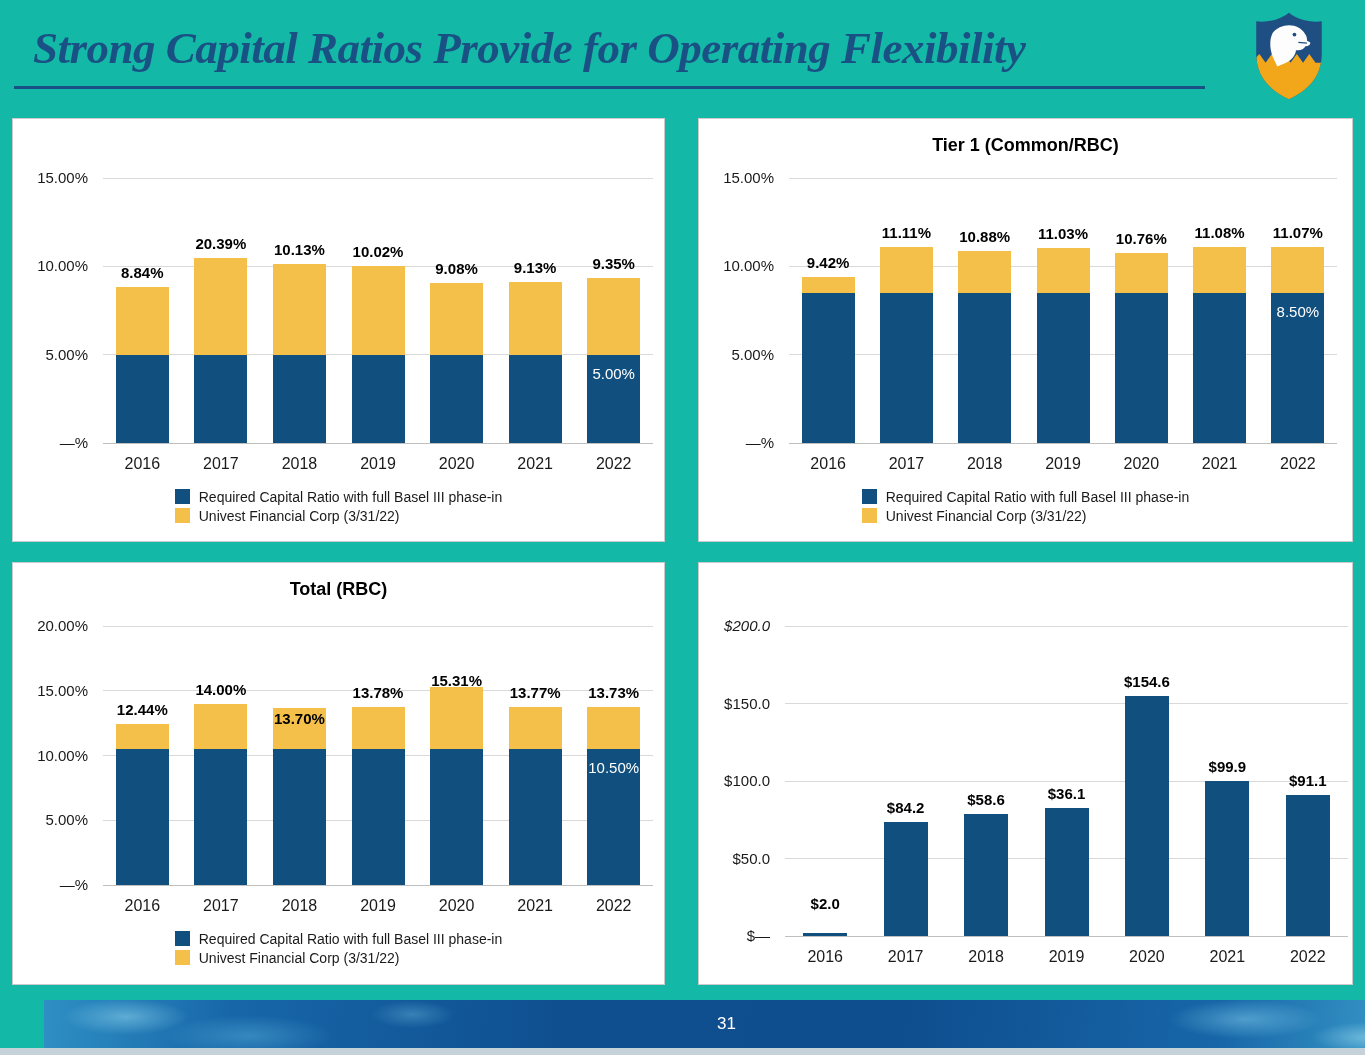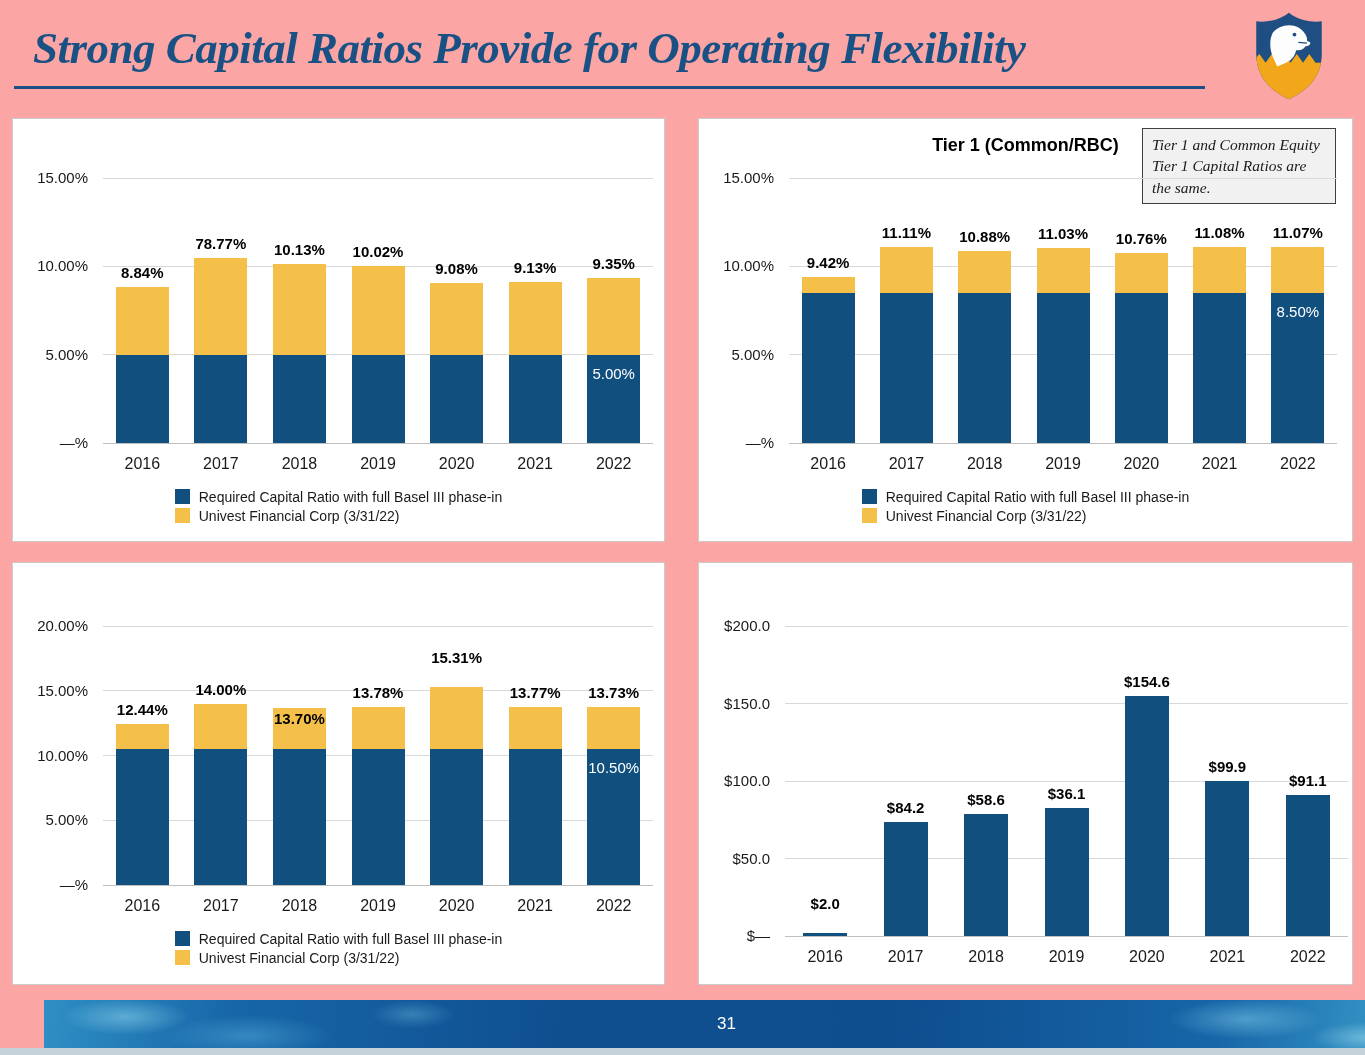--- a/index.html
+++ b/index.html
@@ -1,18 +1,18 @@
 <!DOCTYPE html>
 <html><head>
 <meta charset="utf-8">
 <style>
   * { margin:0; padding:0; box-sizing:border-box; }
   html,body { width:1365px; height:1055px; background:#fff; overflow:hidden;
               font-family:"Liberation Sans", sans-serif; }
-  .slide { position:relative; width:1365px; height:1055px; background:#fca5a5; }
+  .slide { position:relative; width:1365px; height:1055px; background:#14b8a6; }
 
   
   .slide-title { position:absolute; left:33px; top:22px; width:1180px;
     font-family:"Liberation Serif", serif; font-style:italic; font-weight:bold;
     font-size:45px; letter-spacing:-0.5px; color:#1A5184; white-space:nowrap; }
   .title-underline { position:absolute; left:14px; top:86px; width:1191px; height:3px;
     background:#1A5184; }
   .logo { position:absolute; left:1250px; top:10px; width:78px; height:92px; }
 
   
@@ -91,21 +91,21 @@
       <div class="gridline" style="left: 90px; width: 550px; top: 235.167px;"></div>
       <div class="ytick" style="left: 0px; width: 75px; top: 226.667px;">5.00%</div>
       <div class="axisline" style="left: 90px; width: 550px; top: 323.5px;"></div>
       <div class="ytick" style="left: 0px; width: 75px; top: 315px;">—%</div>
       <div class="bar-seg" style="left: 102.786px; width: 53px; top: 235.667px; height: 88.3333px; background: rgb(17, 80, 126);"></div>
       <div class="bar-seg" style="left: 102.786px; width: 53px; top: 167.827px; height: 67.84px; background: rgb(245, 192, 74);"></div>
       <div class="bar-label" style="left: 84.2857px; top: 144.827px;">8.84%</div>
       <div class="xtick" style="left: 90px; width: 78.5714px; top: 335px;">2016</div>
       <div class="bar-seg" style="left: 181.357px; width: 53px; top: 235.667px; height: 88.3333px; background: rgb(17, 80, 126);"></div>
       <div class="bar-seg" style="left: 181.357px; width: 53px; top: 138.853px; height: 96.8133px; background: rgb(245, 192, 74);"></div>
-      <div class="bar-label" style="left: 162.857px; top: 115.853px;">78.77%</div>
+      <div class="bar-label" style="left: 162.857px; top: 115.853px;">20.39%</div>
       <div class="xtick" style="left: 168.571px; width: 78.5714px; top: 335px;">2017</div>
       <div class="bar-seg" style="left: 259.929px; width: 53px; top: 235.667px; height: 88.3333px; background: rgb(17, 80, 126);"></div>
       <div class="bar-seg" style="left: 259.929px; width: 53px; top: 145.037px; height: 90.63px; background: rgb(245, 192, 74);"></div>
       <div class="bar-label" style="left: 241.429px; top: 122.037px;">10.13%</div>
       <div class="xtick" style="left: 247.143px; width: 78.5714px; top: 335px;">2018</div>
       <div class="bar-seg" style="left: 338.5px; width: 53px; top: 235.667px; height: 88.3333px; background: rgb(17, 80, 126);"></div>
       <div class="bar-seg" style="left: 338.5px; width: 53px; top: 146.98px; height: 88.6867px; background: rgb(245, 192, 74);"></div>
       <div class="bar-label" style="left: 320px; top: 123.98px;">10.02%</div>
       <div class="xtick" style="left: 325.714px; width: 78.5714px; top: 335px;">2019</div>
       <div class="bar-seg" style="left: 417.071px; width: 53px; top: 235.667px; height: 88.3333px; background: rgb(17, 80, 126);"></div>
@@ -123,21 +123,20 @@
       <div class="inside-label" style="left: 555.714px; top: 245.667px;">5.00%</div>
       <div class="legend" style="top: 368px;"><div class="legend-inner"><div class="legend-row">
             <div class="legend-swatch" style="background: rgb(17, 80, 126);"></div>
             <div class="legend-label">Required Capital Ratio with full Basel III phase-in</div>
           </div><div class="legend-row">
             <div class="legend-swatch" style="background: rgb(245, 192, 74);"></div>
             <div class="legend-label">Univest Financial Corp (3/31/22)</div>
           </div></div></div>
     </section>
   <section class="panel panel-tr">
-    <div class="note-box">Tier 1 and Common Equity Tier 1 Capital Ratios are the same.</div>
   <div class="chart-title">Tier 1 (Common/RBC)</div>
       <div class="gridline" style="left: 90px; width: 548px; top: 58.5px;"></div>
       <div class="ytick" style="left: 0px; width: 75px; top: 50px;">15.00%</div>
       <div class="gridline" style="left: 90px; width: 548px; top: 146.833px;"></div>
       <div class="ytick" style="left: 0px; width: 75px; top: 138.333px;">10.00%</div>
       <div class="gridline" style="left: 90px; width: 548px; top: 235.167px;"></div>
       <div class="ytick" style="left: 0px; width: 75px; top: 226.667px;">5.00%</div>
       <div class="axisline" style="left: 90px; width: 548px; top: 323.5px;"></div>
       <div class="ytick" style="left: 0px; width: 75px; top: 315px;">—%</div>
       <div class="bar-seg" style="left: 102.643px; width: 53px; top: 173.833px; height: 150.167px; background: rgb(17, 80, 126);"></div>
@@ -171,20 +170,21 @@
       <div class="inside-label" style="left: 553.857px; top: 183.833px;">8.50%</div>
       <div class="legend" style="top: 368px;"><div class="legend-inner"><div class="legend-row">
             <div class="legend-swatch" style="background: rgb(17, 80, 126);"></div>
             <div class="legend-label">Required Capital Ratio with full Basel III phase-in</div>
           </div><div class="legend-row">
             <div class="legend-swatch" style="background: rgb(245, 192, 74);"></div>
             <div class="legend-label">Univest Financial Corp (3/31/22)</div>
           </div></div></div>
     </section>
   <section class="panel panel-bl">
+      <div class="chart-title">Total (RBC)</div>
       <div class="gridline" style="left: 90px; width: 550px; top: 62.5px;"></div>
       <div class="ytick" style="left: 0px; width: 75px; top: 54px;">20.00%</div>
       <div class="gridline" style="left: 90px; width: 550px; top: 127.25px;"></div>
       <div class="ytick" style="left: 0px; width: 75px; top: 118.75px;">15.00%</div>
       <div class="gridline" style="left: 90px; width: 550px; top: 192px;"></div>
       <div class="ytick" style="left: 0px; width: 75px; top: 183.5px;">10.00%</div>
       <div class="gridline" style="left: 90px; width: 550px; top: 256.75px;"></div>
       <div class="ytick" style="left: 0px; width: 75px; top: 248.25px;">5.00%</div>
       <div class="axisline" style="left: 90px; width: 550px; top: 321.5px;"></div>
       <div class="ytick" style="left: 0px; width: 75px; top: 313px;">—%</div>
@@ -199,42 +199,42 @@
       <div class="bar-seg" style="left: 259.929px; width: 53px; top: 186.025px; height: 135.975px; background: rgb(17, 80, 126);"></div>
       <div class="bar-seg" style="left: 259.929px; width: 53px; top: 144.585px; height: 41.44px; background: rgb(245, 192, 74);"></div>
       <div class="bar-label" style="left: 241.429px; top: 121.585px; margin-top: 25px;">13.70%</div>
       <div class="xtick" style="left: 247.143px; width: 78.5714px; top: 333px;">2018</div>
       <div class="bar-seg" style="left: 338.5px; width: 53px; top: 186.025px; height: 135.975px; background: rgb(17, 80, 126);"></div>
       <div class="bar-seg" style="left: 338.5px; width: 53px; top: 143.549px; height: 42.476px; background: rgb(245, 192, 74);"></div>
       <div class="bar-label" style="left: 320px; top: 120.549px;">13.78%</div>
       <div class="xtick" style="left: 325.714px; width: 78.5714px; top: 333px;">2019</div>
       <div class="bar-seg" style="left: 417.071px; width: 53px; top: 186.025px; height: 135.975px; background: rgb(17, 80, 126);"></div>
       <div class="bar-seg" style="left: 417.071px; width: 53px; top: 123.736px; height: 62.2895px; background: rgb(245, 192, 74);"></div>
-      <div class="bar-label" style="left: 398.571px; top: 86px;">15.31%</div>
+      <div class="bar-label" style="left: 398.571px; top: 109px;">15.31%</div>
       <div class="xtick" style="left: 404.286px; width: 78.5714px; top: 333px;">2020</div>
       <div class="bar-seg" style="left: 495.643px; width: 53px; top: 186.025px; height: 135.975px; background: rgb(17, 80, 126);"></div>
       <div class="bar-seg" style="left: 495.643px; width: 53px; top: 143.679px; height: 42.3465px; background: rgb(245, 192, 74);"></div>
       <div class="bar-label" style="left: 477.143px; top: 120.678px;">13.77%</div>
       <div class="xtick" style="left: 482.857px; width: 78.5714px; top: 333px;">2021</div>
       <div class="bar-seg" style="left: 574.214px; width: 53px; top: 186.025px; height: 135.975px; background: rgb(17, 80, 126);"></div>
       <div class="bar-seg" style="left: 574.214px; width: 53px; top: 144.196px; height: 41.8285px; background: rgb(245, 192, 74);"></div>
       <div class="bar-label" style="left: 555.714px; top: 121.196px;">13.73%</div>
       <div class="xtick" style="left: 561.429px; width: 78.5714px; top: 333px;">2022</div>
       <div class="inside-label" style="left: 555.714px; top: 196.025px;">10.50%</div>
       <div class="legend" style="top: 366px;"><div class="legend-inner"><div class="legend-row">
             <div class="legend-swatch" style="background: rgb(17, 80, 126);"></div>
             <div class="legend-label">Required Capital Ratio with full Basel III phase-in</div>
           </div><div class="legend-row">
             <div class="legend-swatch" style="background: rgb(245, 192, 74);"></div>
             <div class="legend-label">Univest Financial Corp (3/31/22)</div>
           </div></div></div>
     </section>
   <section class="panel panel-br">
       <div class="gridline" style="left: 86px; width: 563px; top: 62.5px;"></div>
-      <div class="ytick" style="left: 0px; width: 71px; top: 54px;">$200.0</div>
+      <div class="ytick" style="left: 0px; width: 71px; top: 54px; font-style: italic;">$200.0</div>
       <div class="gridline" style="left: 86px; width: 563px; top: 140px;"></div>
       <div class="ytick" style="left: 0px; width: 71px; top: 131.5px;">$150.0</div>
       <div class="gridline" style="left: 86px; width: 563px; top: 217.5px;"></div>
       <div class="ytick" style="left: 0px; width: 71px; top: 209px;">$100.0</div>
       <div class="gridline" style="left: 86px; width: 563px; top: 295px;"></div>
       <div class="ytick" style="left: 0px; width: 71px; top: 286.5px;">$50.0</div>
       <div class="axisline" style="left: 86px; width: 563px; top: 372.5px;"></div>
       <div class="ytick" style="left: 0px; width: 71px; top: 364px;">$—</div>
       <div class="bar-seg" style="left: 104.214px; width: 44px; top: 369.9px; height: 3.1px; background: rgb(17, 80, 126);"></div>
       <div class="bar-label" style="left: 81.2143px; top: 332px;">$2.0</div>

